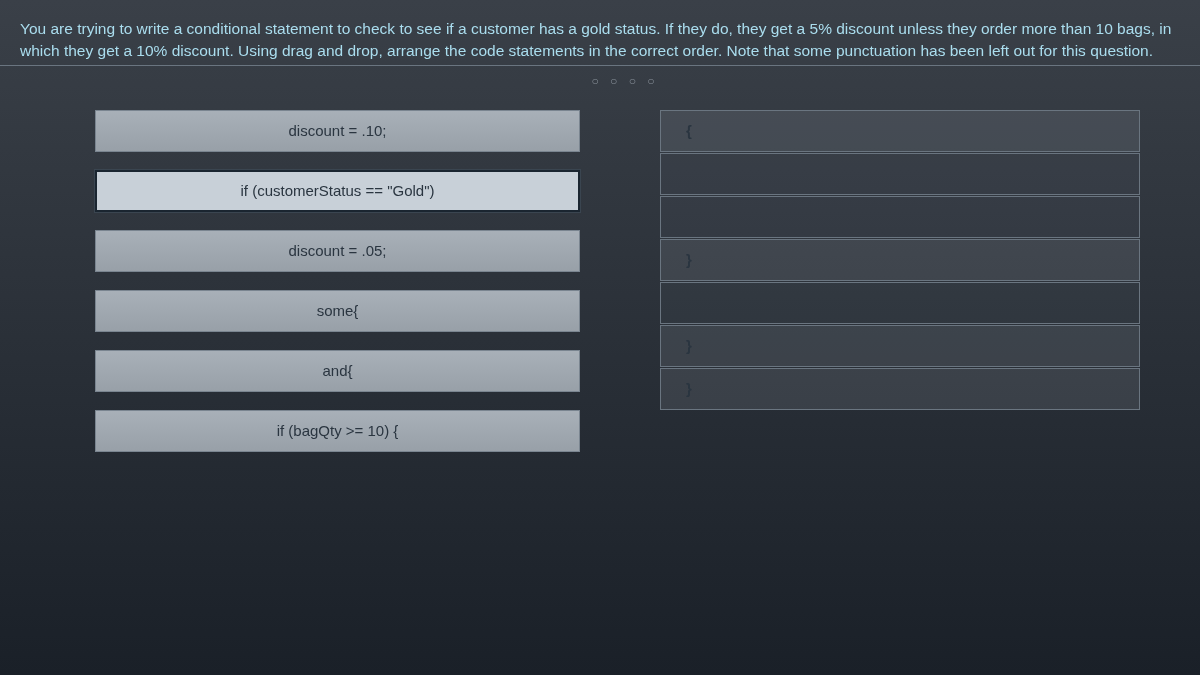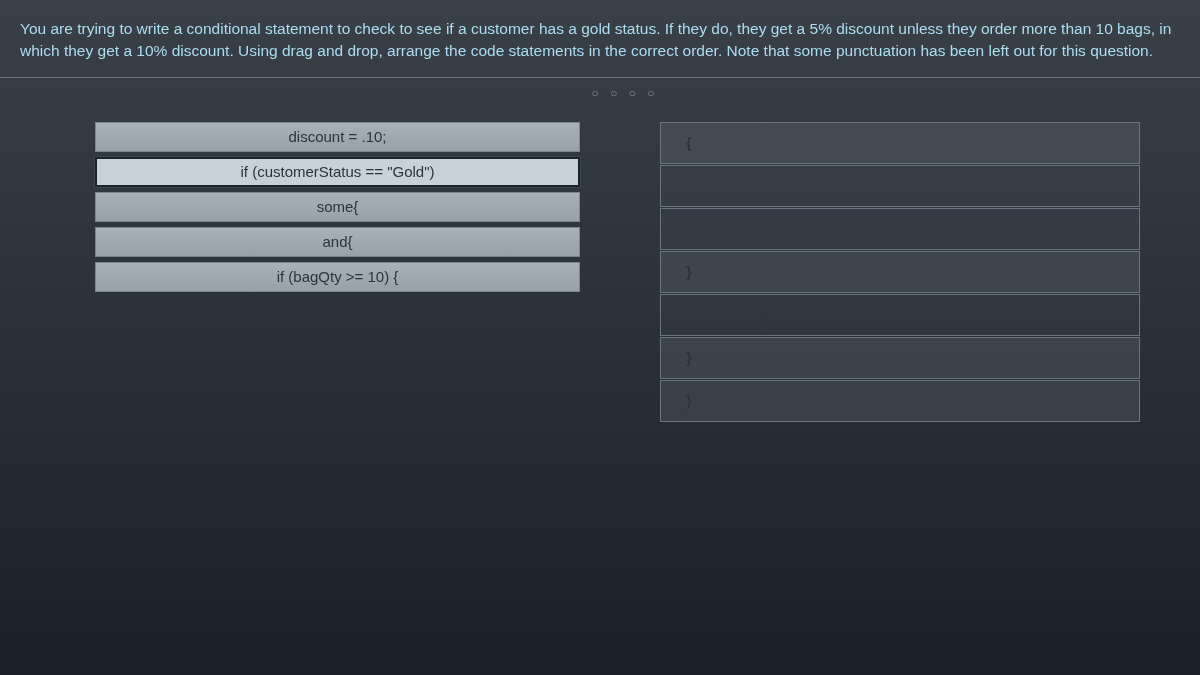--- a/index.html
+++ b/index.html
@@ -4,21 +4,21 @@
 <style>
   * { box-sizing: border-box; margin: 0; padding: 0; }
   body {
     width: 1200px;
     height: 675px;
     background: linear-gradient(180deg, #3a4048 0%, #2a3038 50%, #1a2028 100%);
     font-family: Arial, Helvetica, sans-serif;
     overflow: hidden;
   }
   .question-area {
-    padding: 18px 20px 14px 20px;
+    padding: 18px 20px 2px 20px;
     border-bottom: 1px solid #6a7580;
   }
   .question-text {
     color: #aaddee;
     font-size: 15.5px;
     line-height: 1.45;
   }
   .tick-marks {
     text-align: center;
     color: #889099;
@@ -37,22 +37,22 @@
     padding: 10px 0 0 0;
   }
   .right-col {
     flex: 1;
     padding: 10px 0 0 70px;
     position: relative;
   }
   .code-block {
     background: linear-gradient(180deg, #a8b0b8 0%, #98a0a8 100%);
     border: 1px solid #7a8590;
-    height: 30px;
-    margin: 0 10px 5px 95px;
+    height: 42px;
+    margin: 0 10px 18px 95px;
     display: flex;
     align-items: center;
     justify-content: center;
     color: #2a3540;
     font-size: 15px;
     cursor: grab;
     position: relative;
   }
   .code-block.selected {
     background: #c8d0d8;
@@ -94,20 +94,23 @@
 <div class="workspace">
 
   <div class="left-col">
     <div class="code-block">
       <span>discount = .10;</span>
     </div>
     <div class="code-block selected">
       <span>if (customerStatus == "Gold")</span>
     </div>
     <div class="code-block">
+      <span>discount = .05;</span>
+    </div>
+    <div class="code-block">
       <span>some{</span>
     </div>
     <div class="code-block">
       <span>and{</span>
     </div>
     <div class="code-block">
       <span>if (bagQty &gt;= 10) {</span>
     </div>
   </div>
 

